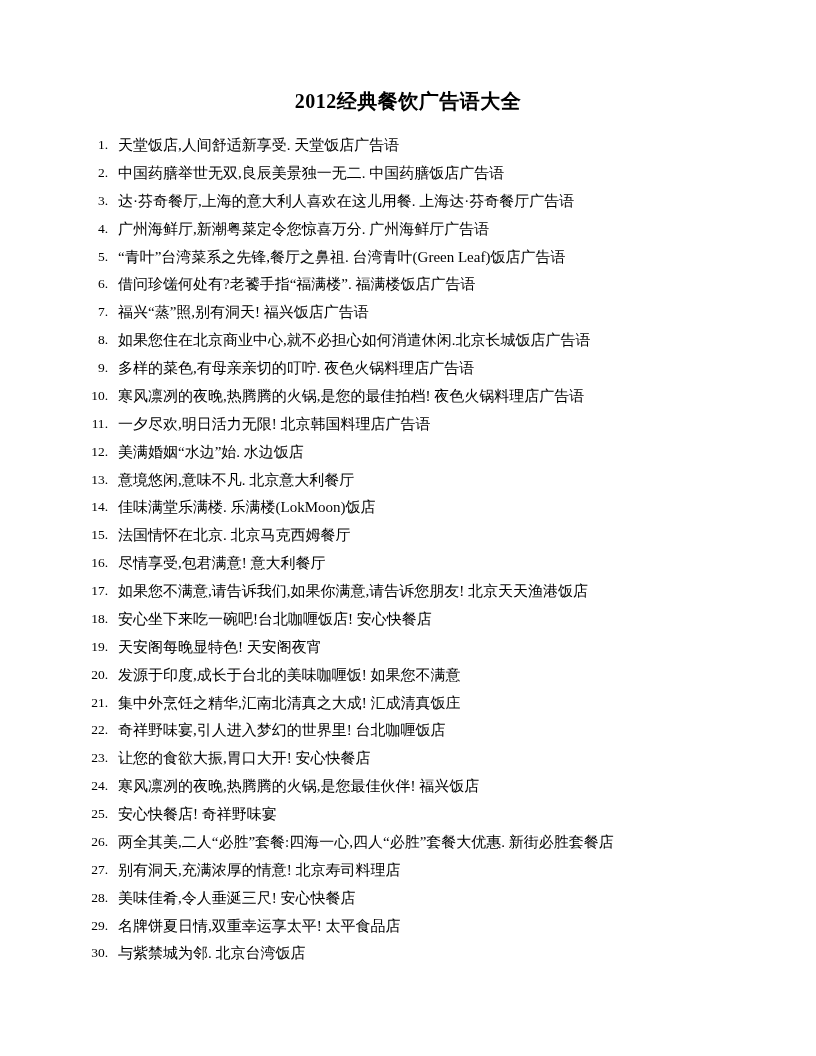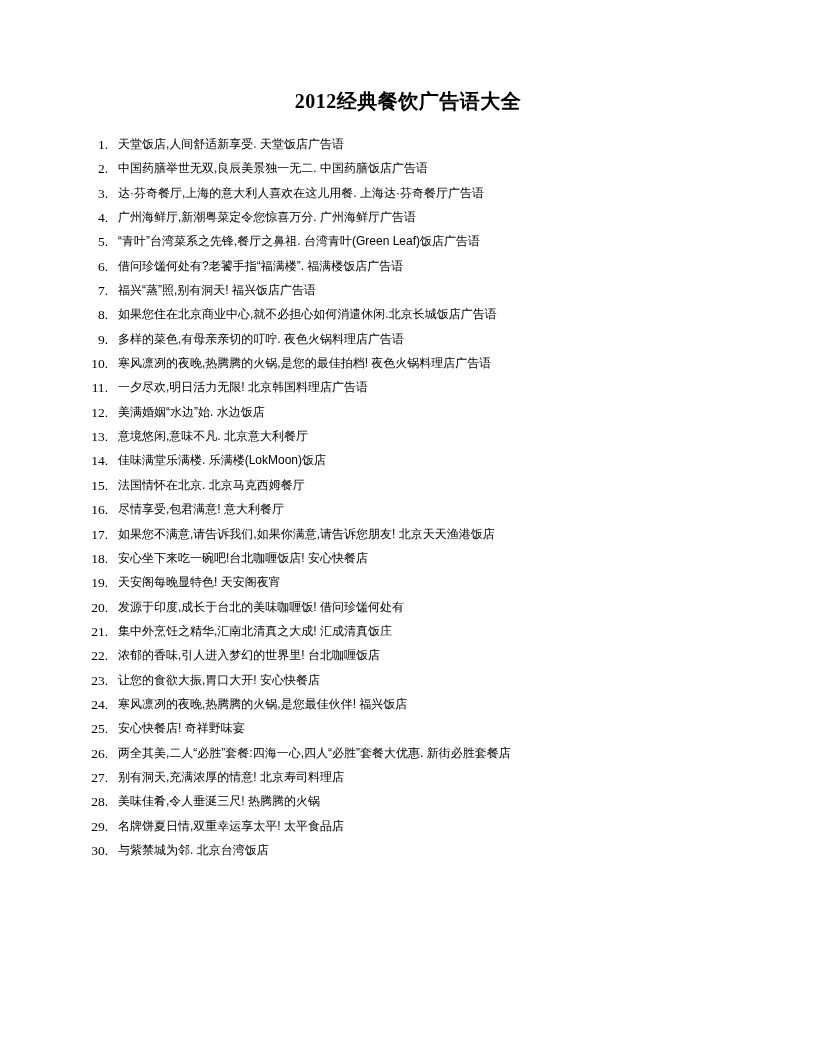--- a/index.html
+++ b/index.html
@@ -34,23 +34,23 @@
     list-style: none;
     margin: 0;
     padding: 0;
     counter-reset: adItem;
   }
   ol.ad-list > li {
     position: relative;
     counter-increment: adItem;
     padding-left: 46px;
     margin: 0 0 10.2px 0;
-    font-size: 12px;
+    font-size: 15px;
     line-height: 1.18;
-    font-family: Liberation Sans, sans-serif;
+    font-family: Liberation Serif, serif;
     white-space: nowrap;
   }
   ol.ad-list > li::before {
     content: counter(adItem) ".";
     position: absolute;
     left: 0;
     width: 36px;
     text-align: right;
     font-size: 13.5px;
     font-family: "Liberation Serif", "DejaVu Serif", serif;
@@ -77,25 +77,25 @@
     <li><span class="item-text">寒风凛冽的夜晚,热腾腾的火锅,是您的最佳拍档! 夜色火锅料理店广告语</span></li>
     <li><span class="item-text">一夕尽欢,明日活力无限! 北京韩国料理店广告语</span></li>
     <li><span class="item-text">美满婚姻“水边”始. 水边饭店</span></li>
     <li><span class="item-text">意境悠闲,意味不凡. 北京意大利餐厅</span></li>
     <li><span class="item-text">佳味满堂乐满楼. 乐满楼(LokMoon)饭店</span></li>
     <li><span class="item-text">法国情怀在北京. 北京马克西姆餐厅</span></li>
     <li><span class="item-text">尽情享受,包君满意! 意大利餐厅</span></li>
     <li><span class="item-text">如果您不满意,请告诉我们,如果你满意,请告诉您朋友! 北京天天渔港饭店</span></li>
     <li><span class="item-text">安心坐下来吃一碗吧!台北咖喱饭店! 安心快餐店</span></li>
     <li><span class="item-text">天安阁每晚显特色! 天安阁夜宵</span></li>
-    <li><span class="item-text">发源于印度,成长于台北的美味咖喱饭! 借问珍馐何处有</span></li>
+    <li><span class="item-text">发源于印度,成长于台北的美味咖喱饭! 如果您不满意</span></li>
     <li><span class="item-text">集中外烹饪之精华,汇南北清真之大成! 汇成清真饭庄</span></li>
-    <li><span class="item-text">浓郁的香味,引人进入梦幻的世界里! 台北咖喱饭店</span></li>
+    <li><span class="item-text">奇祥野味宴,引人进入梦幻的世界里! 台北咖喱饭店</span></li>
     <li><span class="item-text">让您的食欲大振,胃口大开! 安心快餐店</span></li>
     <li><span class="item-text">寒风凛冽的夜晚,热腾腾的火锅,是您最佳伙伴! 福兴饭店</span></li>
     <li><span class="item-text">安心快餐店! 奇祥野味宴</span></li>
     <li><span class="item-text">两全其美,二人“必胜”套餐:四海一心,四人“必胜”套餐大优惠. 新街必胜套餐店</span></li>
     <li><span class="item-text">别有洞天,充满浓厚的情意! 北京寿司料理店</span></li>
-    <li><span class="item-text">美味佳肴,令人垂涎三尺! 热腾腾的火锅</span></li>
+    <li><span class="item-text">美味佳肴,令人垂涎三尺! 安心快餐店</span></li>
     <li><span class="item-text">名牌饼夏日情,双重幸运享太平! 太平食品店</span></li>
     <li><span class="item-text">与紫禁城为邻. 北京台湾饭店</span></li>
   </ol>
 </div>
 
 </body></html>

